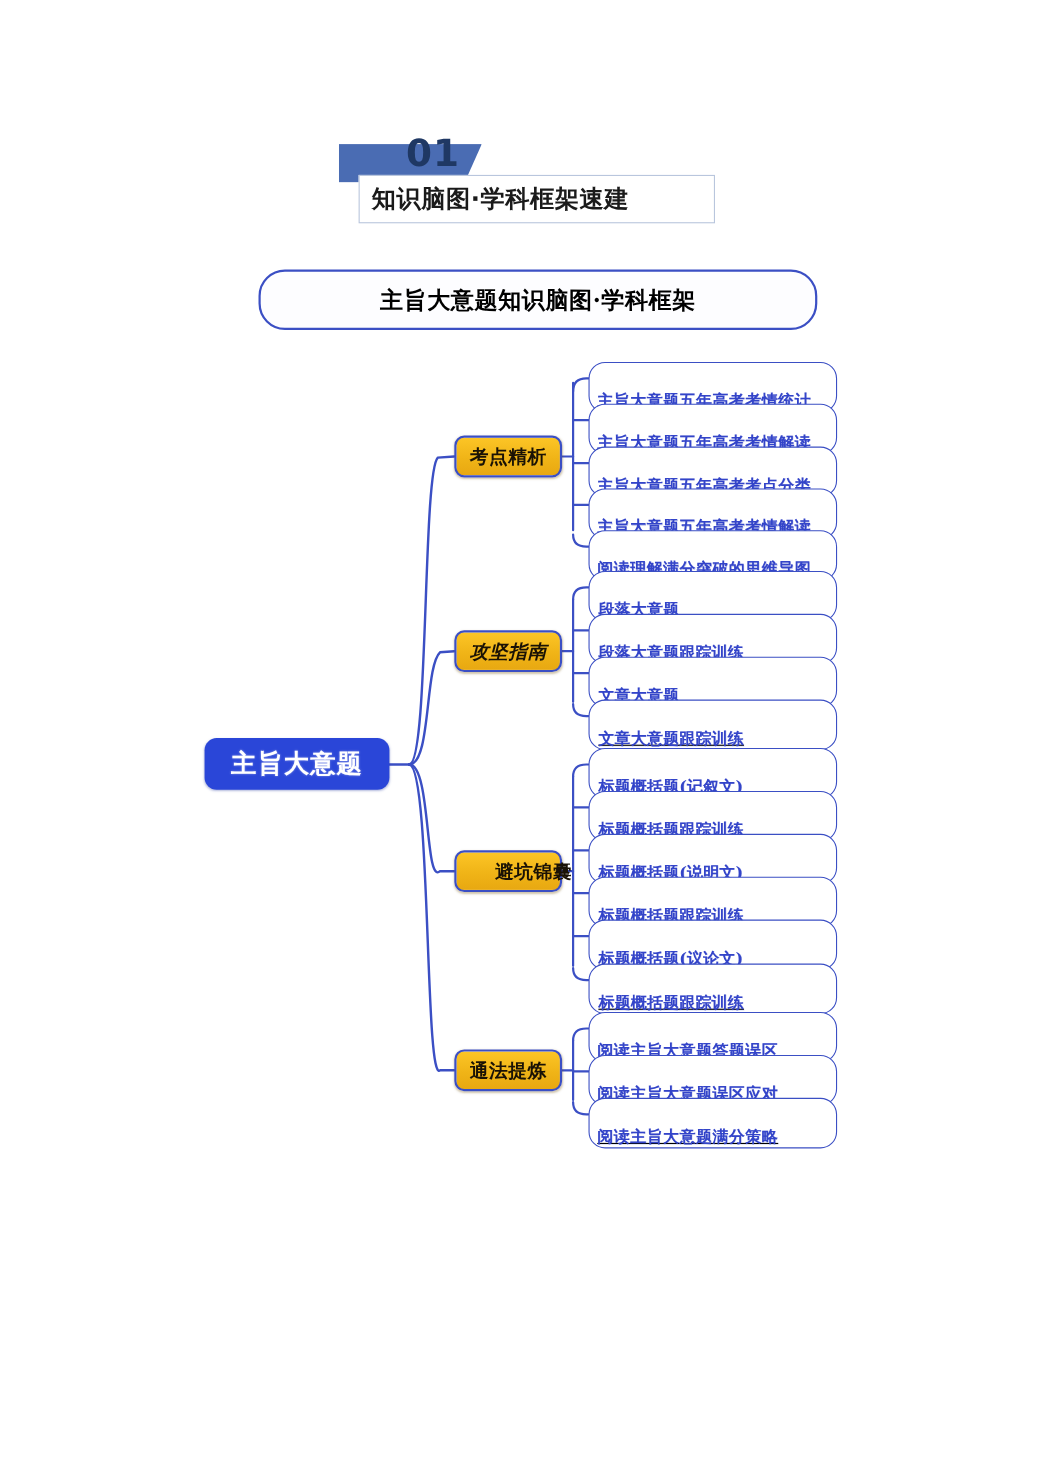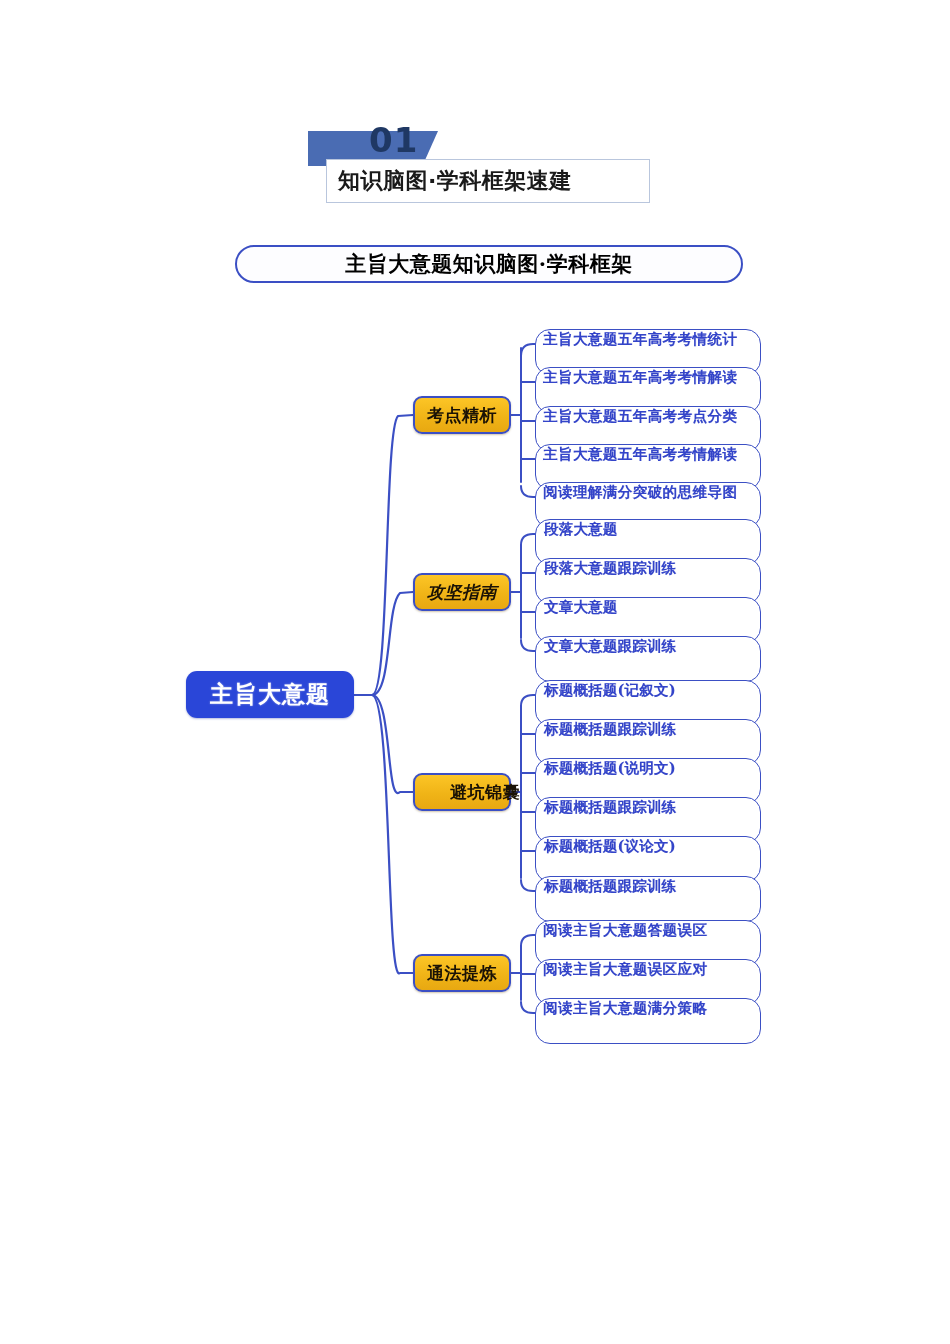--- a/index.html
+++ b/index.html
@@ -66,21 +66,21 @@
     letter-spacing: 0.5px;
     white-space: nowrap;
   }
 
   
   #map-title-box {
     position: absolute;
     left: 235px;
     top: 245px;
     width: 508px;
-    height: 38px;
+    height: 55px;
     border: 2px solid #3b4fc4;
     border-radius: 24px;
     background: #fdfdff;
     box-sizing: border-box;
     display: flex;
     align-items: center;
     justify-content: center;
   }
   #map-title-text {
     font-family: "DejaVu Serif", "Liberation Serif", serif;
@@ -157,21 +157,22 @@
   .leaf-node {
     position: absolute;
     left: 535px;
     width: 226px;
     height: 46px;
     border: 1.6px solid #3b4fc4;
     border-radius: 15px;
     background: #ffffff;
     box-sizing: border-box;
     display: flex;
-    align-items: flex-start;
+    align-items: flex-end;
+    text-decoration: underline;
   }
   .leaf-node .node-label {
     font-family: "DejaVu Serif", "Liberation Serif", serif;
     font-size: 14.5px;
     font-weight: bold;
     color: #3344c9;
     letter-spacing: 0.2px;
     white-space: nowrap;
     padding-left: 8px;
     text-shadow: 0.4px 0.4px 0 rgba(140,150,220,0.55);

